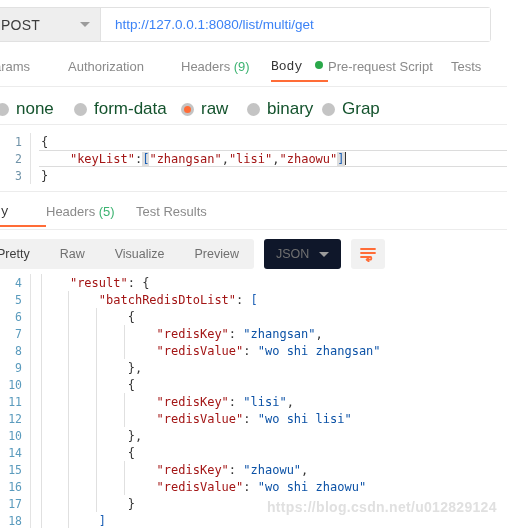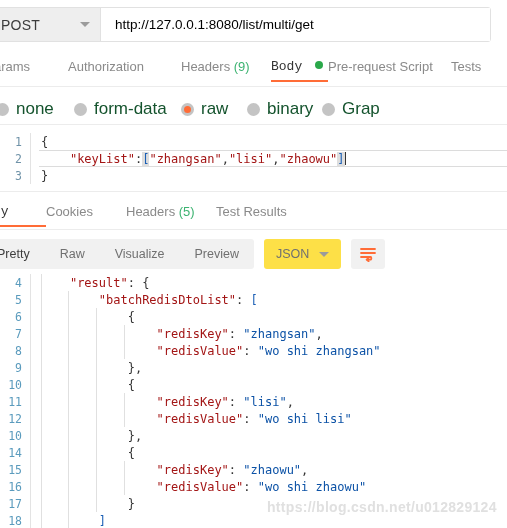--- a/index.html
+++ b/index.html
@@ -49,21 +49,21 @@
     border-left: 5px solid transparent;
     border-right: 5px solid transparent;
     border-top: 5px solid #9b9b9b;
   }
   .url-input {
     flex: 1;
     display: flex;
     align-items: center;
     padding-left: 14px;
     font-size: 13.5px;
-    color: #000000;
+    color: #3b82f6;
     background: #ffffff;
     overflow: hidden;
     white-space: nowrap;
   }
 
   
   .req-tabs {
     position: absolute;
     left: 0; top: 55px;
     width: 507px; height: 30px;
@@ -231,21 +231,21 @@
   .seg .segitem {
     font-size: 12.5px;
     color: #707070;
     padding: 0 15px;
     line-height: 30px;
   }
   .seg .segitem.active { color: #3d3d3d; }
   .fmt {
     margin-left: 10px;
     height: 30px;
-    background: #fde047;
+    background: #0f172a;
     border-radius: 3px;
     display: flex;
     align-items: center;
     padding: 0 12px;
     gap: 10px;
   }
   .fmt-label { font-size: 12.5px; color: #707070; }
   .wrapbtn {
     margin-left: 10px;
     width: 34px; height: 30px;
@@ -368,23 +368,20 @@
           <div class="codetext">}</div>
         </div>
       </div>
     <div class="active-line-box" style="top:17px"></div>
   </div>
 
   <div class="res-tabs">
     <div class="tab active" style="margin-left:-7px;width:53px">
       <span>dy</span>
       <span class="underline"></span>
-    </div>
-    <div class="tab" style="width:80px">
-      <span>Cookies</span>
     </div>
     <div class="tab" style="width:90px">
       <span>Headers</span>
       <span class="count-badge">(5)</span>
     </div>
     <div class="tab">
       <span>Test Results</span>
     </div>
   </div>
   <div class="hr-thin" style="top:229px"></div>

